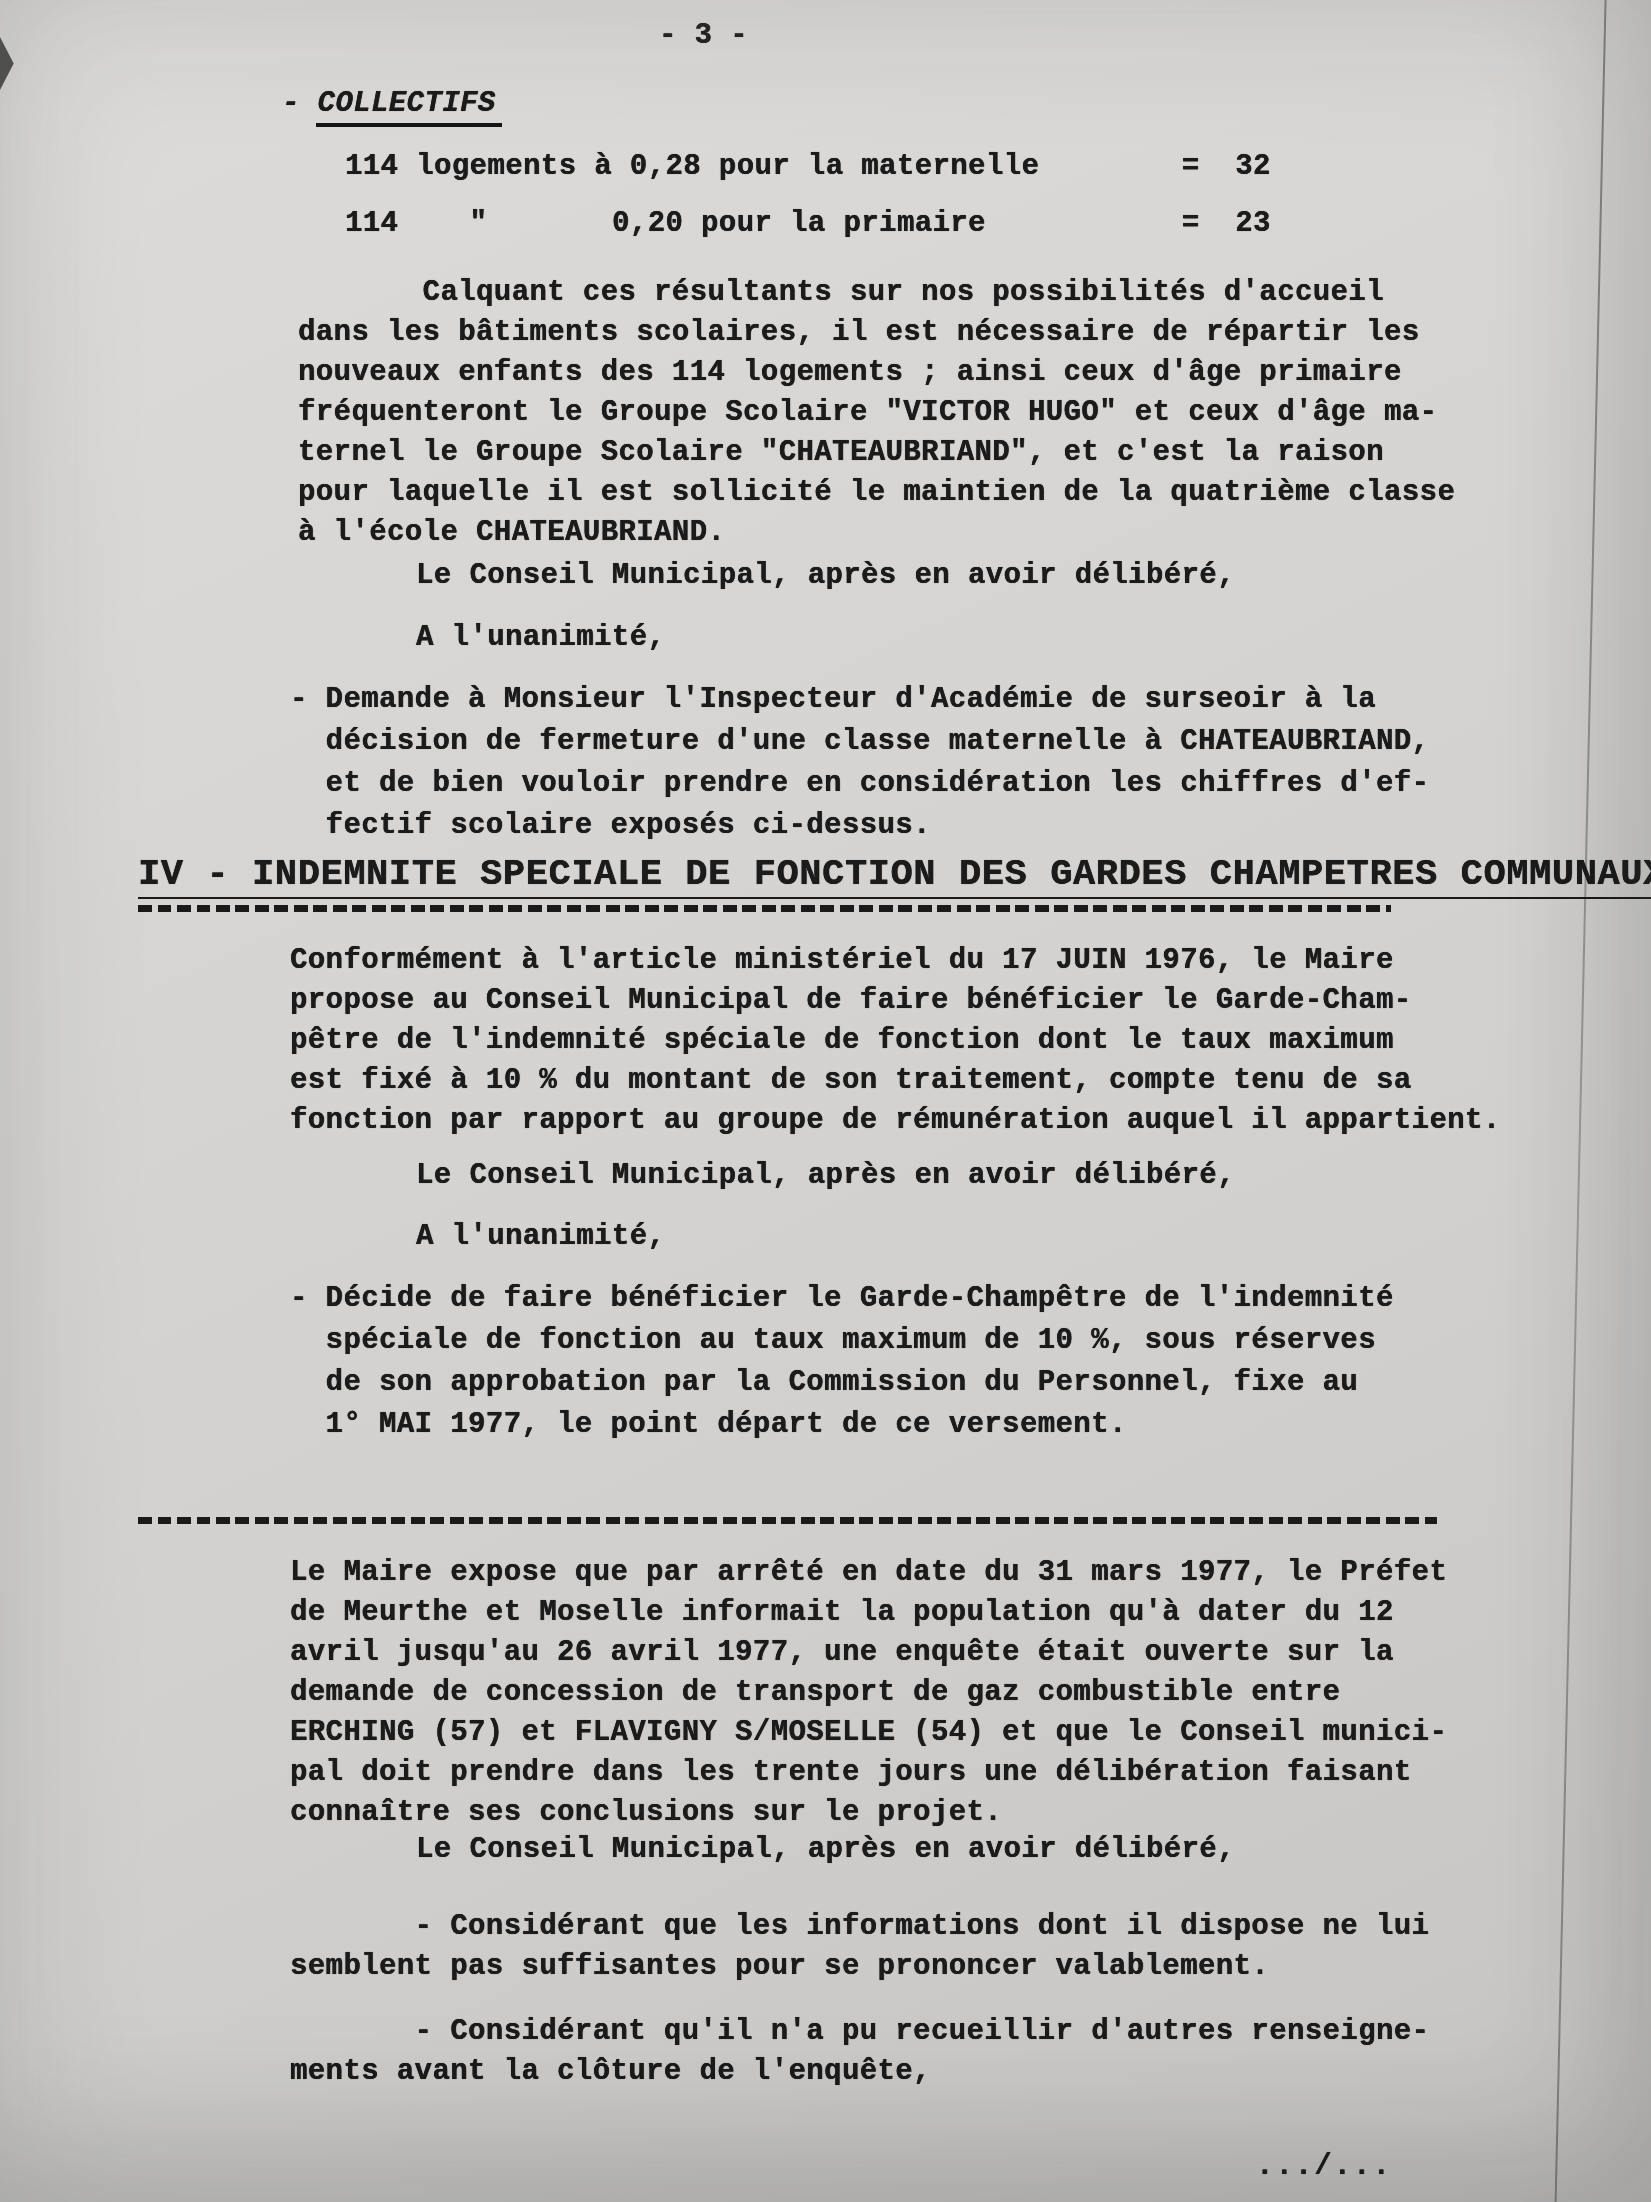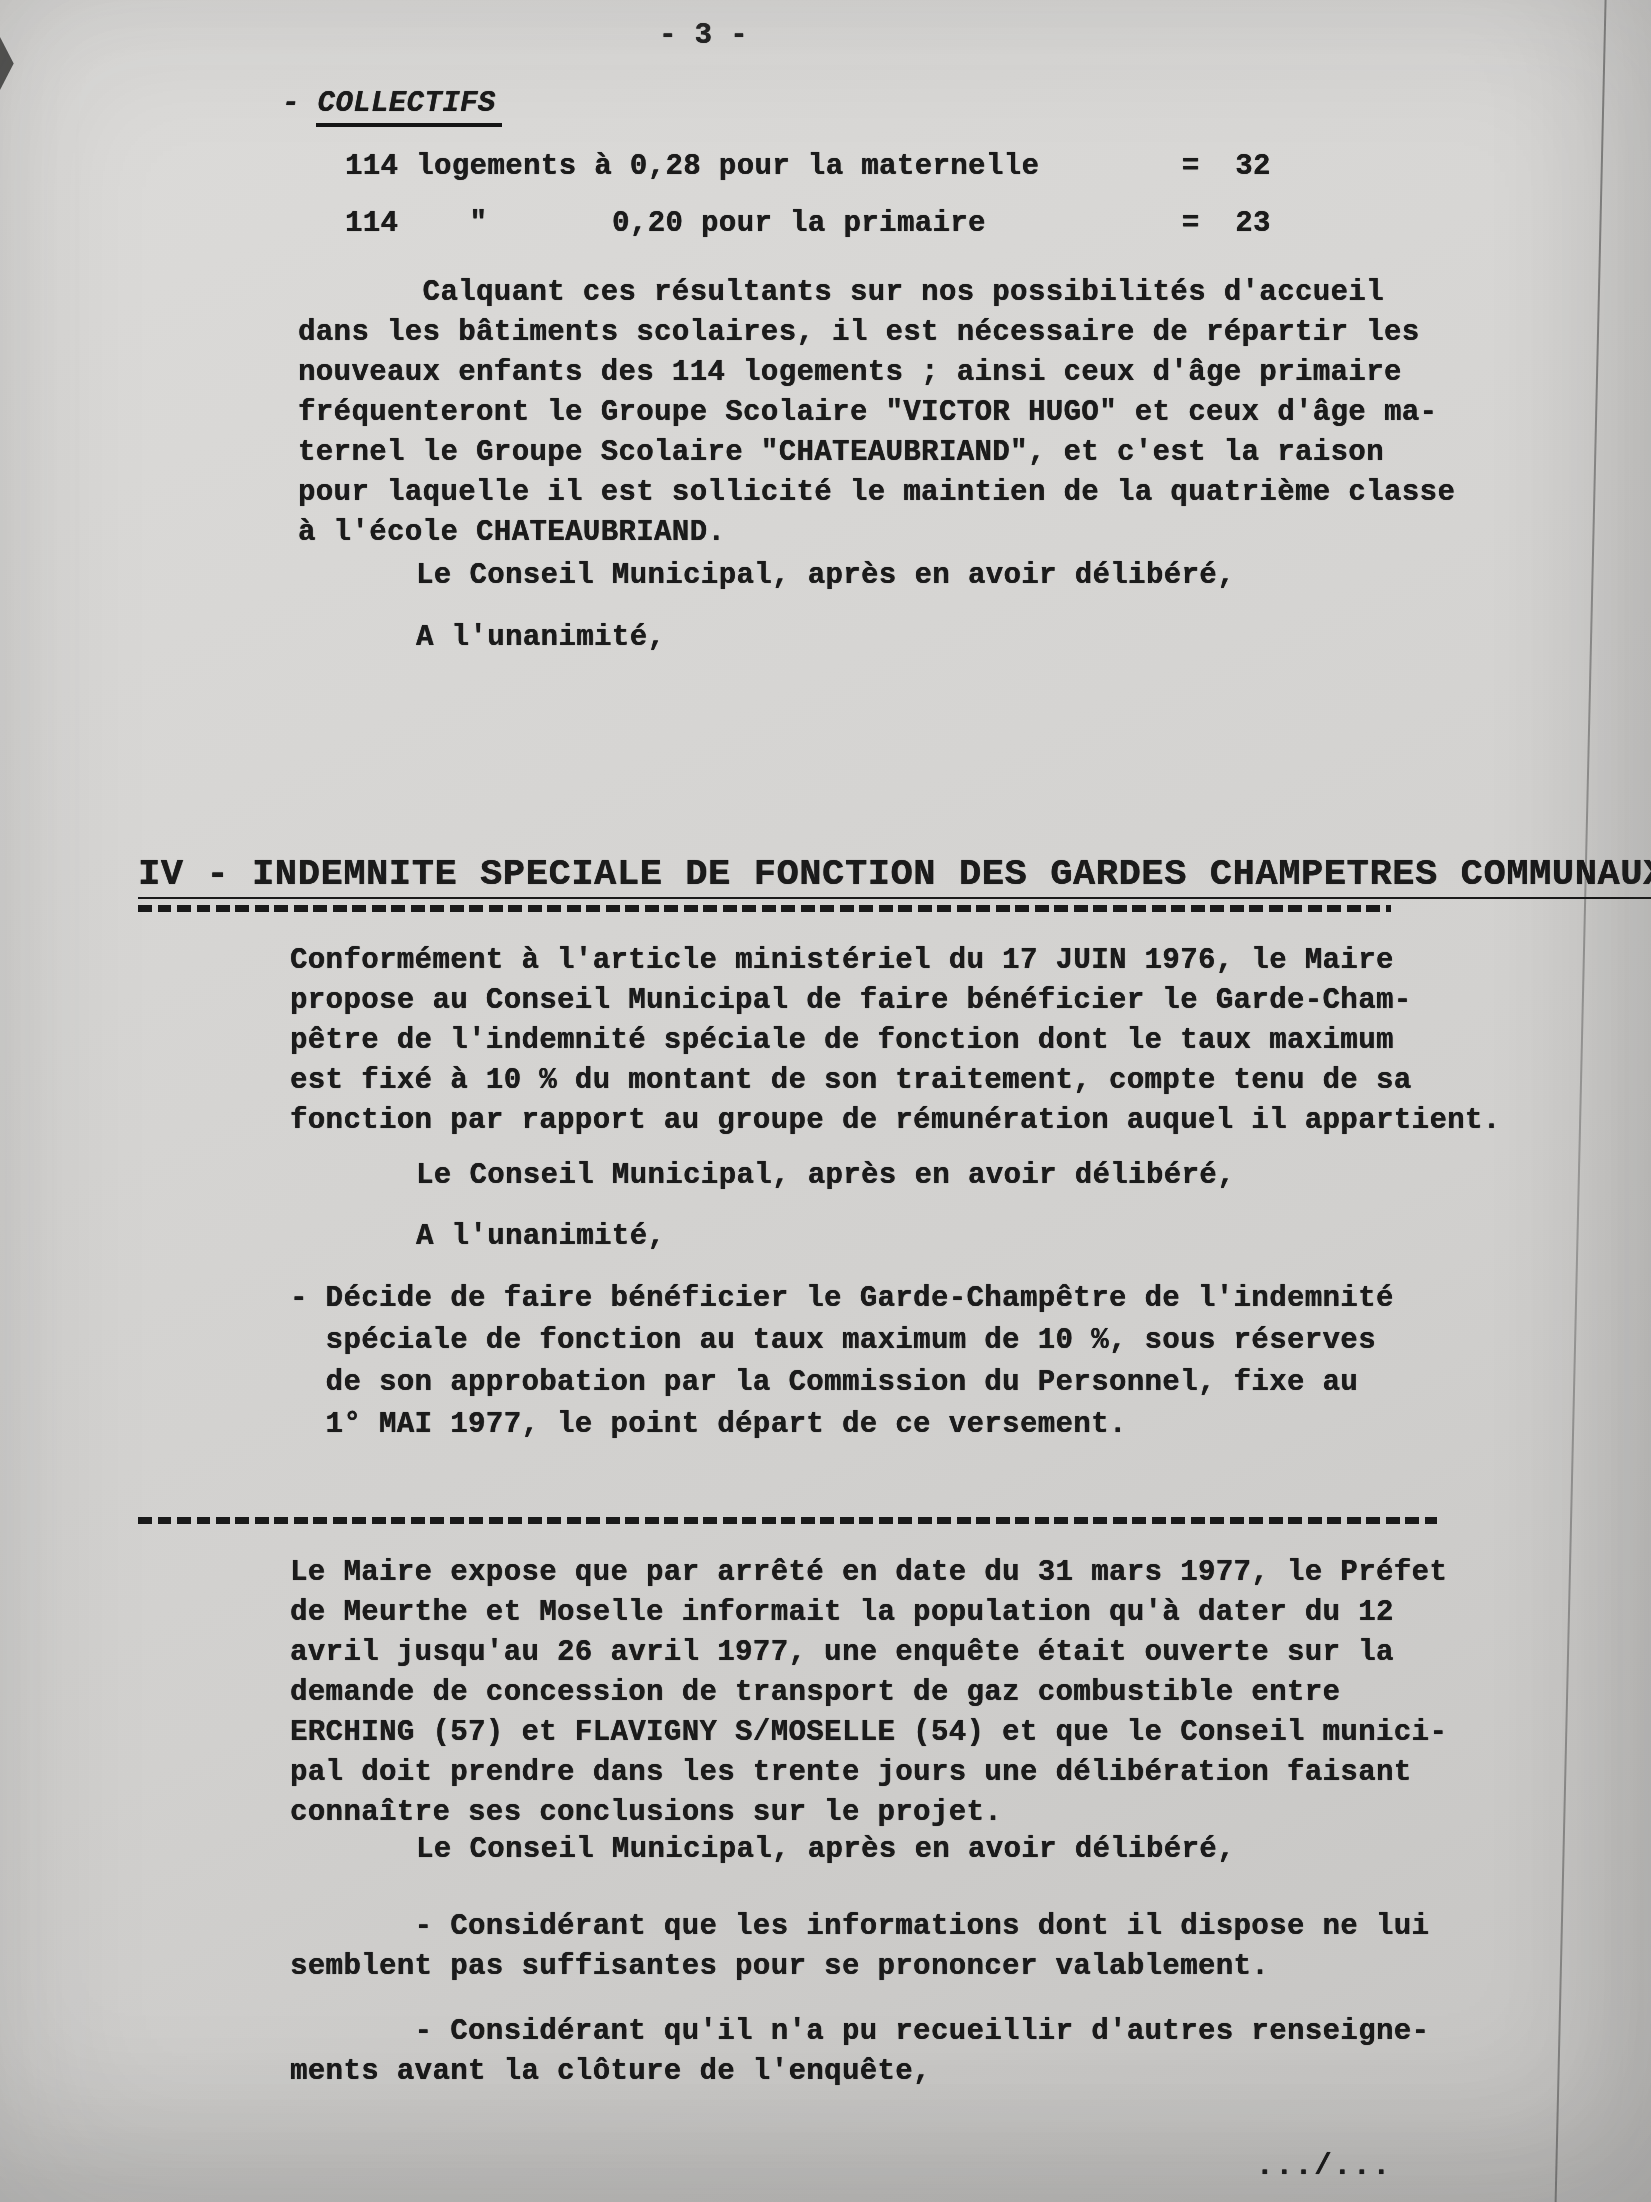--- a/index.html
+++ b/index.html
@@ -94,20 +94,24 @@
 dans les bâtiments scolaires, il est nécessaire de répartir les
 nouveaux enfants des 114 logements ; ainsi ceux d'âge primaire
 fréquenteront le Groupe Scolaire "VICTOR HUGO" et ceux d'âge ma-
 ternel le Groupe Scolaire "CHATEAUBRIAND", et c'est la raison
 pour laquelle il est sollicité le maintien de la quatrième classe
 à l'école CHATEAUBRIAND.</div>
 
   <div class="txt d1">Le Conseil Municipal, après en avoir délibéré,</div>
   <div class="txt u1">A l'unanimité,</div>
 
+  <div class="txt dem">- Demande à Monsieur l'Inspecteur d'Académie de surseoir à la
+  décision de fermeture d'une classe maternelle à CHATEAUBRIAND,
+  et de bien vouloir prendre en considération les chiffres d'ef-
+  fectif scolaire exposés ci-dessus.</div>
 
   <div class="heading h4">IV - INDEMNITE SPECIALE DE FONCTION DES GARDES CHAMPETRES COMMUNAUX</div>
   <div class="dashes dash4"></div>
 
   <div class="txt p4">Conformément à l'article ministériel du 17 JUIN 1976, le Maire
 propose au Conseil Municipal de faire bénéficier le Garde-Cham-
 pêtre de l'indemnité spéciale de fonction dont le taux maximum
 est fixé à 10 % du montant de son traitement, compte tenu de sa
 fonction par rapport au groupe de rémunération auquel il appartient.</div>
 

